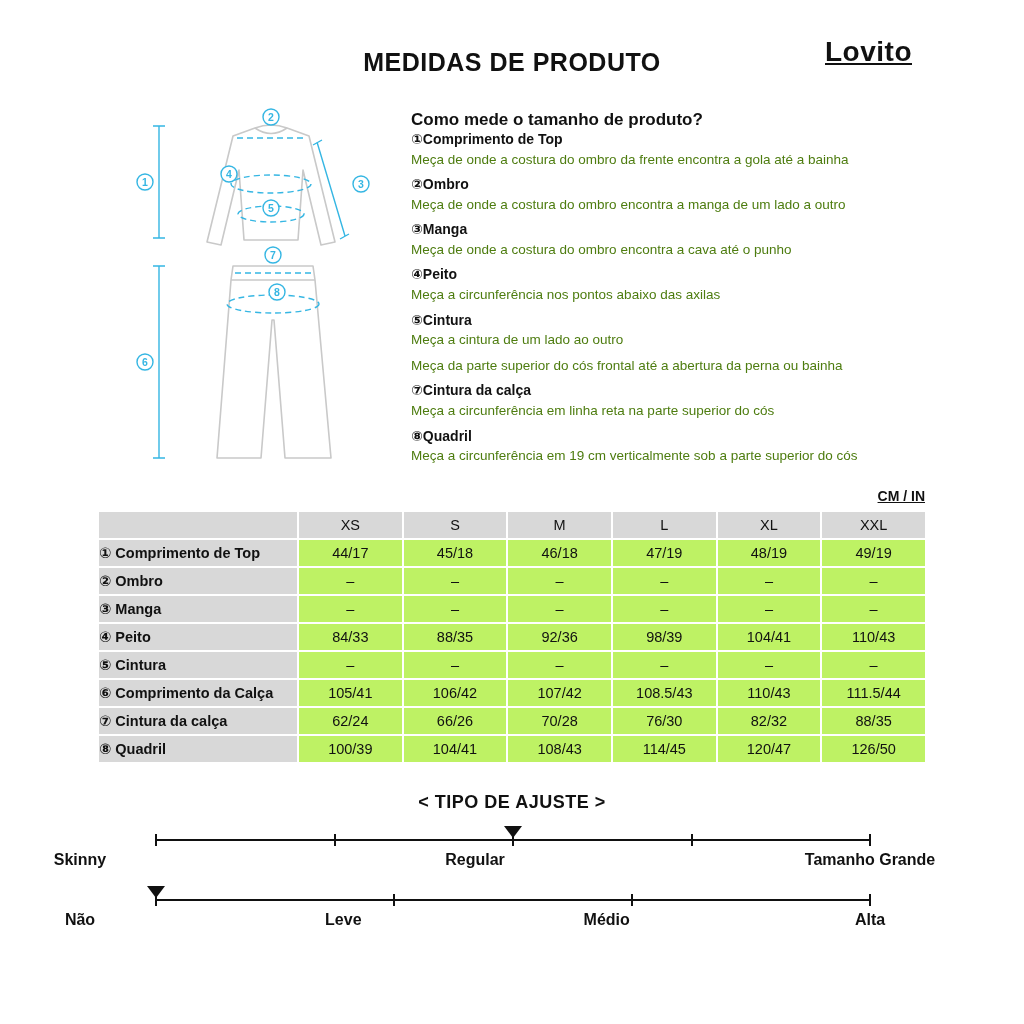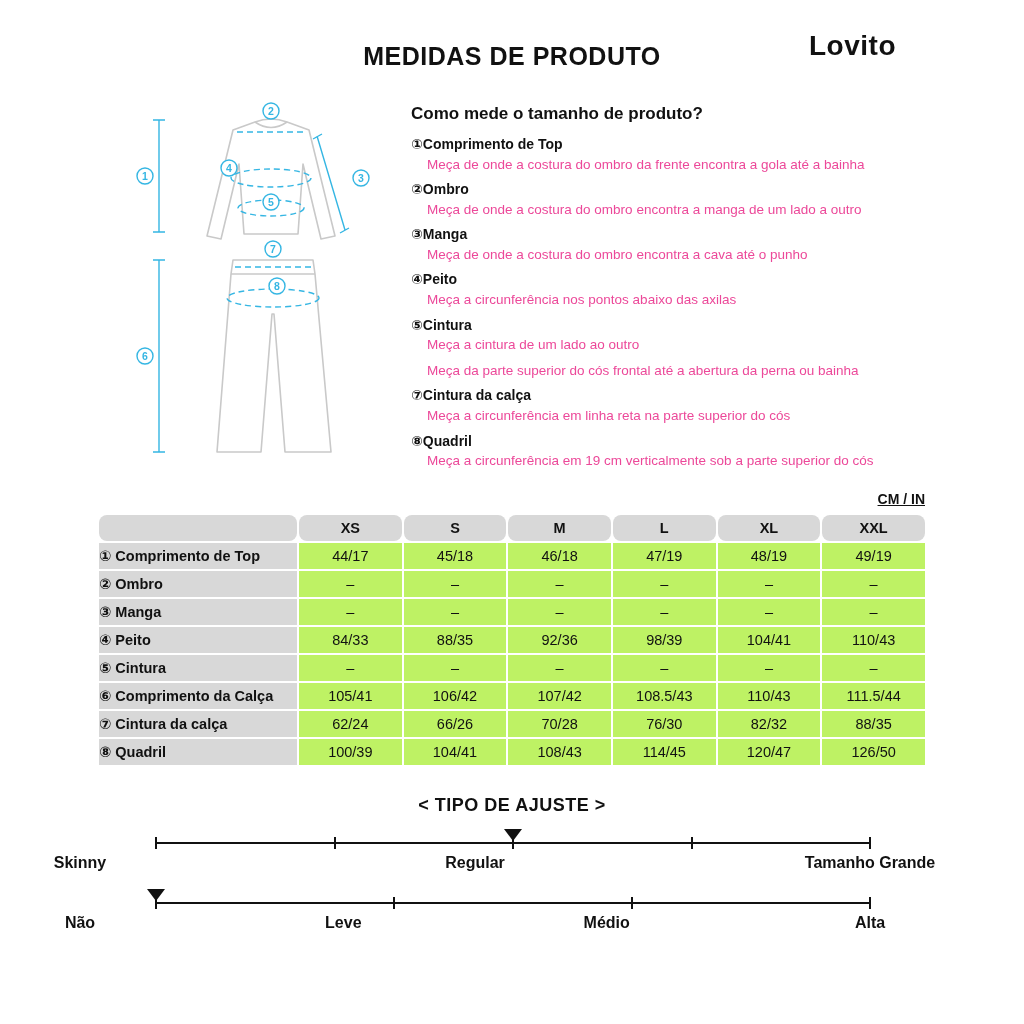--- a/index.html
+++ b/index.html
@@ -2,40 +2,40 @@
 <html><head>
 <meta charset="utf-8">
 <style>
   * { box-sizing: border-box; margin: 0; padding: 0; }
   html, body { width: 1024px; height: 1024px; background: #ffffff; overflow: hidden; }
   body { font-family: "Liberation Sans", "DejaVu Sans", sans-serif; color: #111; }
 
   .page { width: 1024px; height: 1024px; position: relative; }
 
   
-  .hdr { position: relative; padding-top: 42px; height: 72px; }
+  .hdr { position: relative; padding-top: 42px; height: 72px; margin-top: 6px; }
   .title { text-align: center; font-size: 25px; font-weight: bold; letter-spacing: 0.5px; }
-  .brand { position: absolute; top: 30px; right: 128px; font-size: 28px; font-weight: bold; letter-spacing: 0.5px; }
+  .brand { position: absolute; top: 30px; right: 112px; font-size: 28px; font-weight: bold; letter-spacing: 0.5px; text-decoration: underline; }
 
   
   .top { display: flex; gap: 6px; padding: 30px 95px 0 133px; }
   .diagram { flex: 0 0 272px; }
   svg text { font-family: "Liberation Sans", "DejaVu Sans", sans-serif; }
   .guide { flex: 1; padding-top: 2px; }
-  .g-h { font-size: 17px; font-weight: bold; margin-bottom: 11px; }
+  .g-h { font-size: 17px; font-weight: bold; margin-bottom: 0; }
   .g-item { margin-bottom: 6px; }
   .g-label { font-size: 14px; font-weight: bold; line-height: 1.4; }
-  .g-desc { font-size: 13.5px; color: #ec4899; line-height: 1.45; margin-left: 16px; }
+  .g-desc { font-size: 13.5px; color: #4d7c0f; line-height: 1.45; }
 
   
   .units { text-align: right; margin: 14px 99px 6px 0; font-size: 14px; font-weight: bold; text-decoration: underline; }
   .size-table { border-collapse: separate; border-spacing: 2px; width: 830px; margin: 0 auto; font-size: 14.5px; table-layout: fixed; }
   .size-table col.c-label { width: 198px; }
   .size-table th, .size-table td { height: 26px; vertical-align: middle; }
-  .size-table thead th { background: #d8d8d8; font-weight: bold; text-align: center; border-radius: 8px; }
+  .size-table thead th { background: #d8d8d8; font-weight: normal; text-align: center; }
   .size-table th.rlabel { background: #d8d8d8; font-weight: bold; text-align: left; }
   .size-table td { background: #bef264; text-align: center; font-weight: normal; }
 
   .footnote { text-align: center; margin-top: 26px; font-size: 14.5px; font-weight: bold; }
 
   
   .scale { margin-top: 28px; }
   .s-h { text-align: center; font-size: 18px; font-weight: bold; letter-spacing: 0.5px; }
   .track { position: relative; height: 2px; background: #111; margin: 26px 154px 0 156px; }
   .tick { position: absolute; top: -5px; width: 2px; height: 12px; background: #111; transform: translateX(-50%); }

